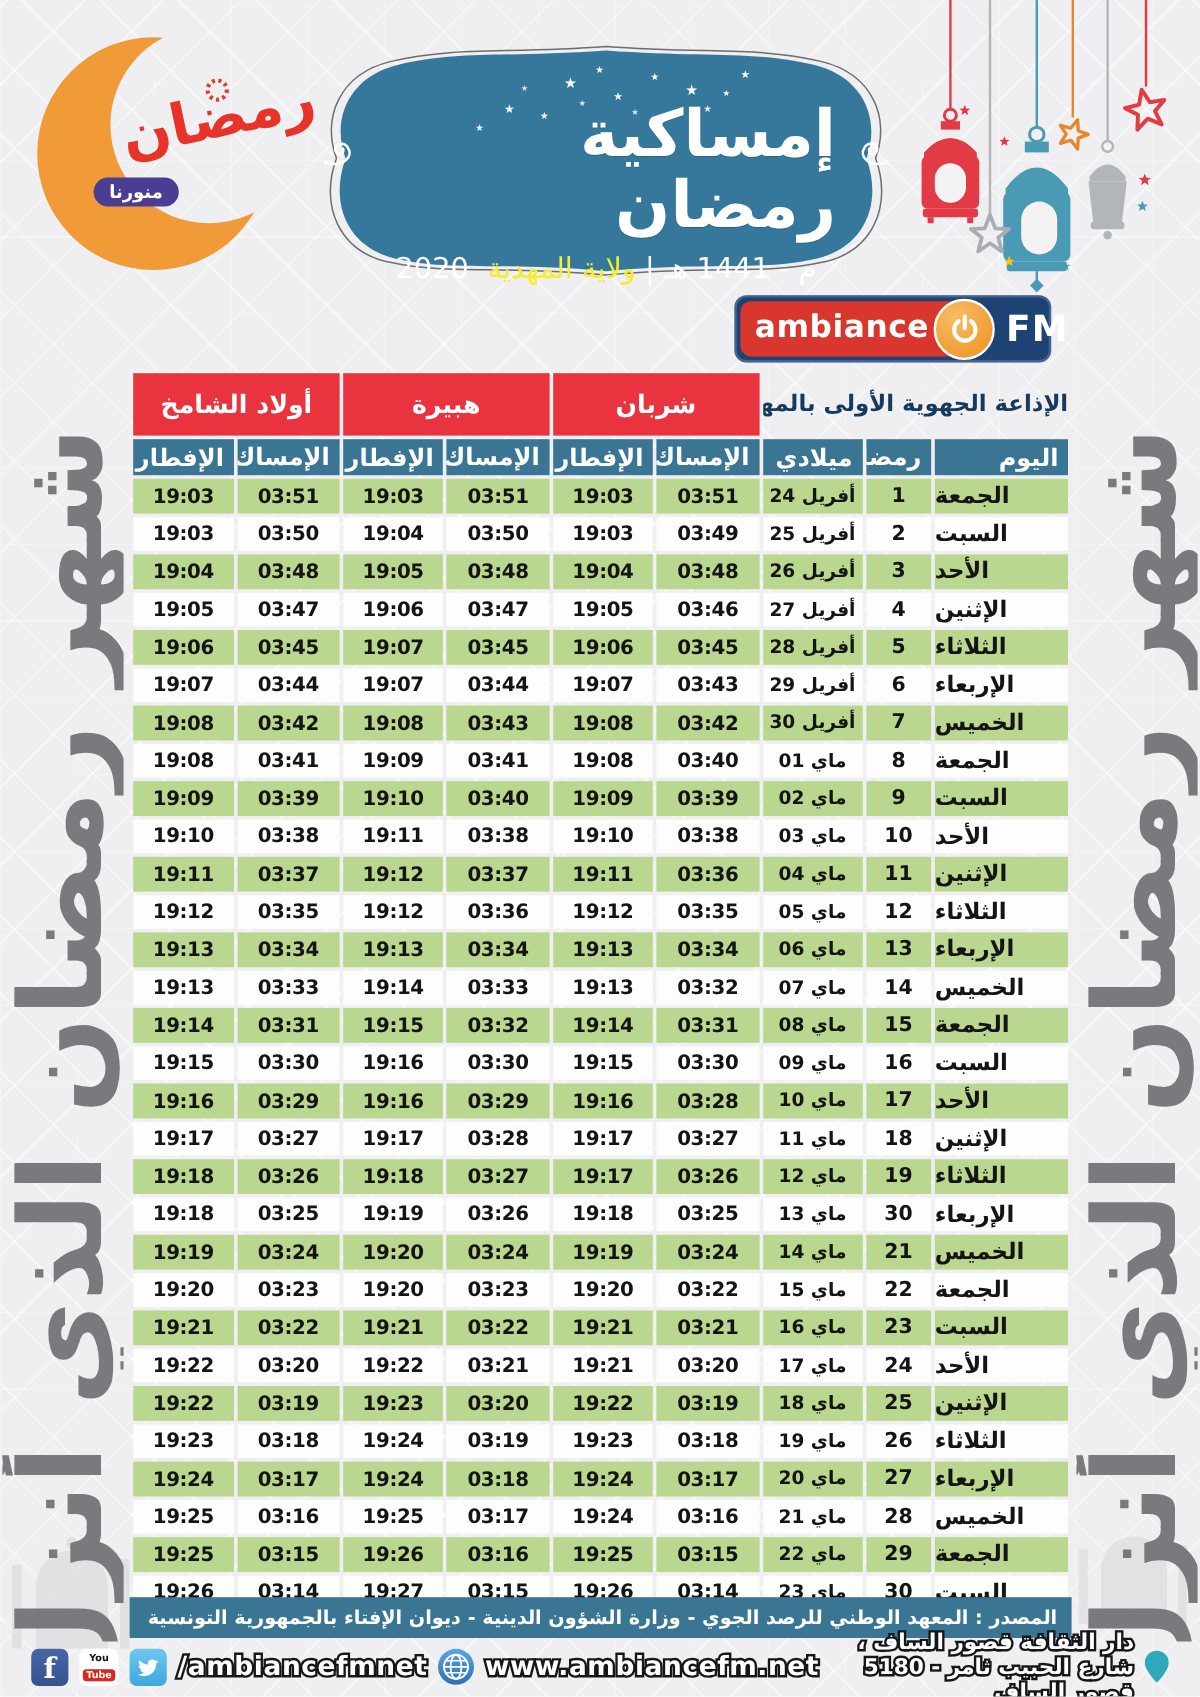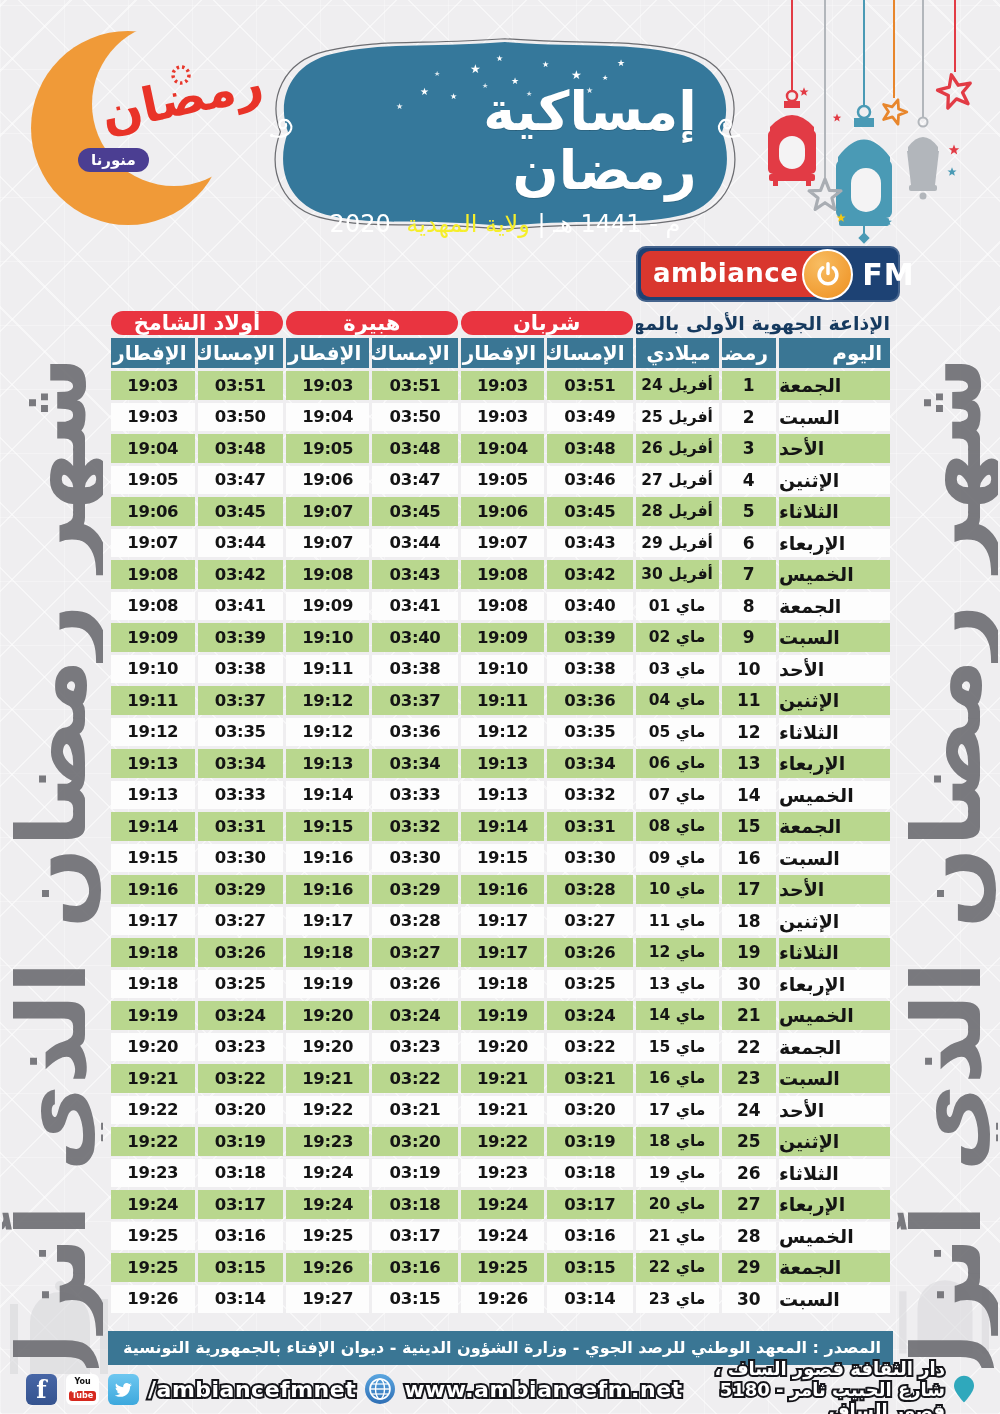--- a/index.html
+++ b/index.html
@@ -38,36 +38,36 @@
   .crescent .rmd{position:absolute;left:78px;top:48px;font-size:48px;font-weight:bold;color:#e93328;
     transform:rotate(-12deg);direction:rtl;}
   .crescent .badge{position:absolute;left:56px;top:126px;background:#4b3e92;color:#fff;font-weight:bold;
     font-size:15px;padding:3px 13px;border-radius:13px;direction:rtl;}
   .crescent .sun{position:absolute;left:146px;top:40px;}
 
   
   .lanterns{position:absolute;right:6px;top:0;z-index:2;}
 
   
-  .fm-logo{position:absolute;top:246px;right:100px;width:264px;height:56px;background:#1d4274;
+  .fm-logo{position:absolute;top:246px;right:124px;width:264px;height:56px;background:#1d4274;
     border-radius:10px;display:flex;align-items:center;padding:0 8px 0 5px;box-sizing:border-box;
     box-shadow:inset 0 0 0 2px rgba(255,255,255,.18);z-index:3;}
   .fm-logo .amb{background:#d9372e;border-radius:9px;color:#fff;font-weight:bold;font-size:26px;
     padding:7px 30px 9px 12px;letter-spacing:.5px;margin-right:-26px;}
   .fm-logo .power{width:47px;height:47px;border-radius:50%;border:2px solid #fff;z-index:2;flex:none;
     background:radial-gradient(circle at 35% 28%,#f8bd62,#ee8f1f);display:flex;align-items:center;justify-content:center;}
   .fm-logo .fm{color:#fff;font-weight:bold;font-size:30px;margin-left:9px;letter-spacing:1px;}
 
   
   table.sched{position:absolute;left:108px;top:308px;width:785px;border-collapse:separate;
     border-spacing:3px;table-layout:fixed;z-index:2;}
   col.c-day{width:14.7%;}col.c-rn{width:7.2%;}col.c-date{width:11%;}
   col.c-imsak{width:11.3%;}col.c-iftar{width:11.05%;}
   th,td{padding:0;margin:0;overflow:hidden;white-space:nowrap;}
-  th.city{background:#e93440;color:#fff;font-size:21px;font-weight:bold;height:24px;text-align:center;border-radius:12px;}
+  th.city{background:#e93440;color:#fff;font-size:21px;font-weight:bold;height:52px;text-align:center;}
   th.radio{background:transparent;color:#163a5f;font-size:19px;font-weight:bold;text-align:right;
     padding-left:0;vertical-align:middle;}
   th.sub{background:#3a7694;color:#fff;font-size:20px;font-weight:bold;height:30px;
     text-align:right;padding-right:8px;}
   td{height:28.5px;color:#141414;vertical-align:middle;}
   tr.green td{background:#b9d78e;}
   tr.alt td{background:#fdfdfd;}
   td.time{font-size:16.5px;font-weight:bold;text-align:center;letter-spacing:-0.3px;}
   td.rn{font-size:17px;font-weight:bold;text-align:center;}
   td.date{font-size:15.5px;font-weight:bold;text-align:center;direction:ltr;}

